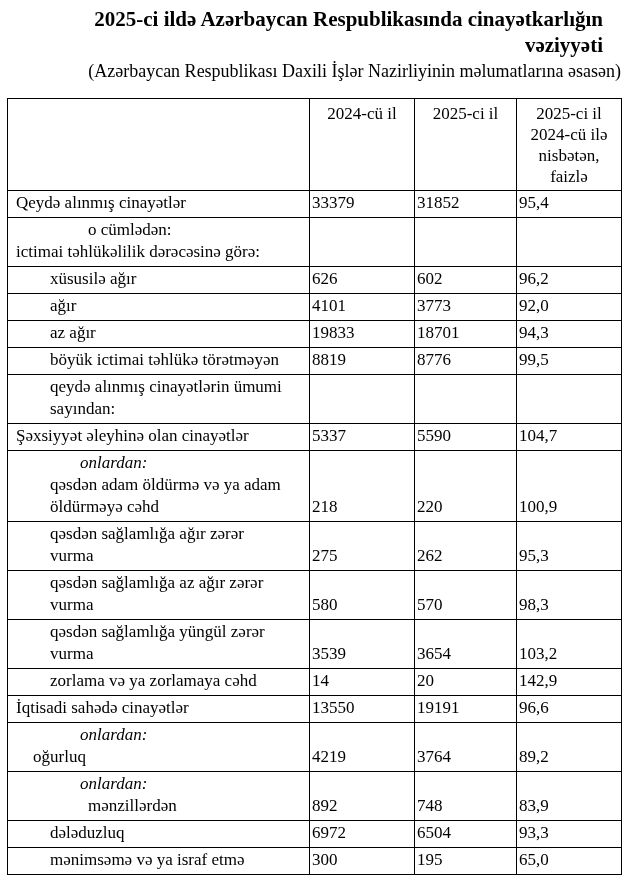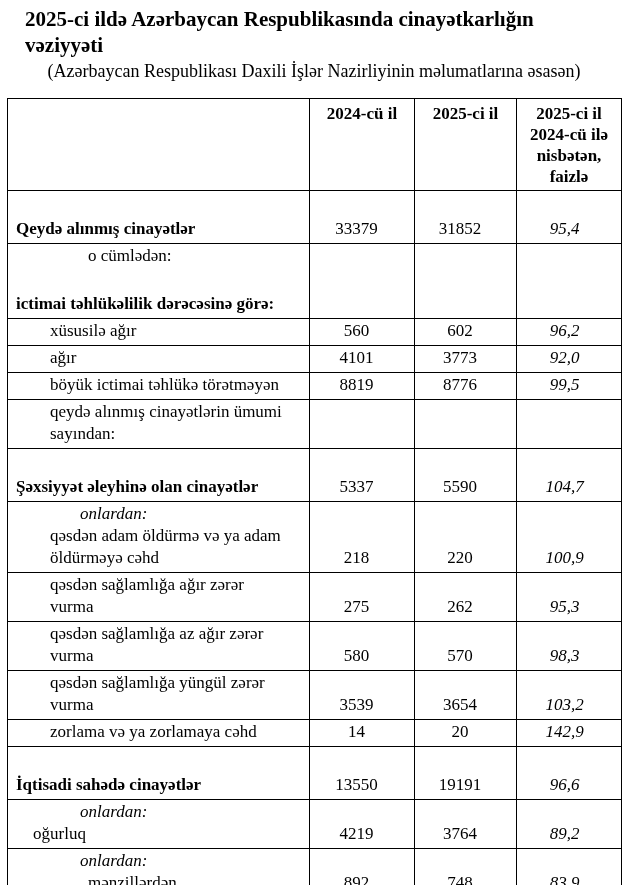--- a/index.html
+++ b/index.html
@@ -7,66 +7,66 @@
   .page {
     font-family: "Liberation Serif", serif;
     color: #000000;
     padding: 4px 7px 6px 7px;
     box-sizing: border-box;
     width: 628px;
   }
   .title {
     font-size: 21px;
     font-weight: bold;
-    text-align: left;
+    text-align: right;
     line-height: 1.24;
     margin: 2px 18px 0 18px;
   }
   .subtitle {
     font-size: 18px;
     font-weight: normal;
-    text-align: center;
+    text-align: right;
     line-height: 1.2;
     margin: 3px 0 0 0;
   }
   table.stats {
     border-collapse: collapse;
     table-layout: fixed;
     width: 614px;
     margin-top: 15px;
   }
   table.stats th, table.stats td {
     border: 1px solid #000000;
     font-size: 17px;
   }
   table.stats th {
-    font-weight: bold;
+    font-weight: normal;
     text-align: center;
     vertical-align: top;
     padding: 4px 2px 3px 2px;
     line-height: 21px;
   }
   td.label-cell {
     vertical-align: bottom;
     padding: 1px 4px 3px 0;
   }
   td.label-cell .line { line-height: 22px; }
   .indent-0 { padding-left: 8px; }
   .indent-1 { padding-left: 25px; }
   .indent-2 { padding-left: 42px; }
   .indent-3 { padding-left: 72px; font-style: italic; }
   .indent-4 { padding-left: 80px; }
-  .bold { font-weight: bold; margin-top: 26px; }
+  .bold { font-weight: normal; }
   td.value-cell {
-    text-align: center;
+    text-align: left;
     vertical-align: bottom;
     padding: 1px 13px 3px 2px;
     line-height: 22px;
   }
-  td.value-cell.pct { padding-right: 11px; font-style: italic; }
+  td.value-cell.pct { padding-right: 11px; }
 </style>
 </head>
 <body>
 
 <div class="page">
   <div class="title">2025-ci ildə Azərbaycan Respublikasında cinayətkarlığın vəziyyəti</div>
   <div class="subtitle">(Azərbaycan Respublikası Daxili İşlər Nazirliyinin məlumatlarına əsasən)</div>
 
   <table class="stats">
     <colgroup>
@@ -98,31 +98,39 @@
             <div class="line indent-0 bold">ictimai təhlükəlilik dərəcəsinə görə:</div>
           </td>
           <td class="value-cell"></td>
           <td class="value-cell"></td>
           <td class="value-cell pct"></td>
         </tr>
         <tr>
           <td class="label-cell">
             <div class="line indent-2">xüsusilə ağır</div>
           </td>
-          <td class="value-cell">560</td>
+          <td class="value-cell">626</td>
           <td class="value-cell">602</td>
           <td class="value-cell pct">96,2</td>
         </tr>
         <tr>
           <td class="label-cell">
             <div class="line indent-2">ağır</div>
           </td>
           <td class="value-cell">4101</td>
           <td class="value-cell">3773</td>
           <td class="value-cell pct">92,0</td>
+        </tr>
+        <tr>
+          <td class="label-cell">
+            <div class="line indent-2">az ağır</div>
+          </td>
+          <td class="value-cell">19833</td>
+          <td class="value-cell">18701</td>
+          <td class="value-cell pct">94,3</td>
         </tr>
         <tr>
           <td class="label-cell">
             <div class="line indent-2">böyük ictimai təhlükə törətməyən</div>
           </td>
           <td class="value-cell">8819</td>
           <td class="value-cell">8776</td>
           <td class="value-cell pct">99,5</td>
         </tr>
         <tr>

